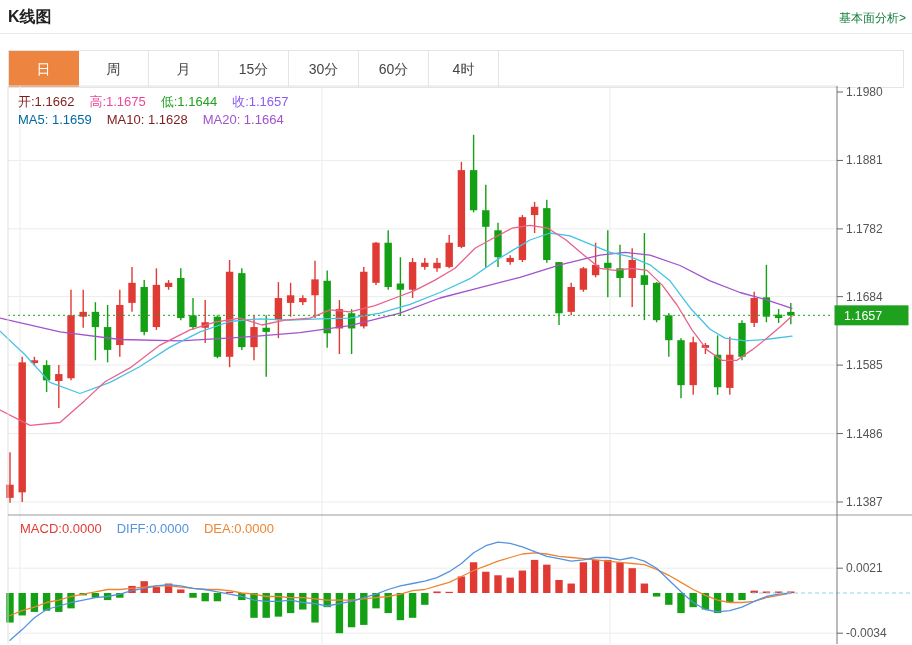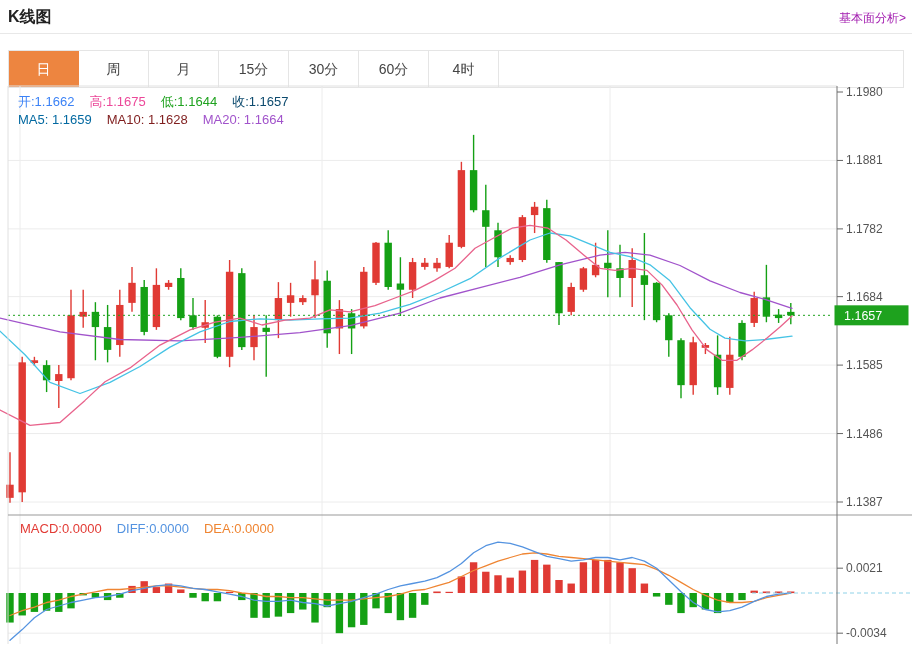--- a/index.html
+++ b/index.html
@@ -1,19 +1,19 @@
 <!DOCTYPE html>
 <html><head>
 <meta charset="utf-8">
 <style>
   html,body{margin:0;padding:0;background:#fff;}
   body{width:912px;height:645px;overflow:hidden;font-family:"Liberation Sans",sans-serif;position:relative;}
   #app{position:relative;width:912px;height:576px;background:#fff;}
   .hdr-title{position:absolute;left:8px;top:7px;font-size:16px;font-weight:bold;color:#222;}
-  .hdr-link{position:absolute;right:6px;top:10px;font-size:12px;color:#a21caf;cursor:pointer;text-decoration:none;text-align:center;}
+  .hdr-link{position:absolute;right:6px;top:10px;font-size:12px;color:#15803d;cursor:pointer;text-decoration:none;text-align:center;}
   .hdr-divider{position:absolute;left:0;top:33px;width:912px;height:1px;background:#e8e8e8;}
   #tabbar{position:absolute;left:8px;top:50px;width:896px;height:38px;border:1px solid #e5e5e5;box-sizing:border-box;display:flex;background:#fff;}
   .tab{width:70px;height:36px;line-height:36px;text-align:center;font-size:14px;color:#444;border-right:1px solid #e5e5e5;cursor:pointer;box-sizing:border-box;flex:0 0 70px;}
   .tab.active{background:#ed8540;color:#fff;border-right:1px solid #ed8540;}
   #chart-svg{position:absolute;left:0;top:0;}
   .legend-row{position:absolute;font-size:13px;white-space:nowrap;}
   .legend-item{margin-right:15px;}
   #ohlc-legend{left:18px;top:93px;}
   #ma-legend{left:18px;top:112px;}
   #macd-legend{left:20px;top:521px;}
@@ -266,16 +266,16 @@
       <text x="846" y="437.55143338954446" font-size="12" font-family="&quot;Liberation Sans&quot;,sans-serif" fill="#555555">1.1486</text>
       <line x1="837" y1="502" x2="843" y2="502" stroke="#666" stroke-width="1"></line>
       <text x="846" y="506" font-size="12" font-family="&quot;Liberation Sans&quot;,sans-serif" fill="#555555">1.1387</text>
       <line x1="837" y1="568.1822" x2="843" y2="568.1822" stroke="#666" stroke-width="1"></line>
       <text x="846" y="572.1822" font-size="12" font-family="&quot;Liberation Sans&quot;,sans-serif" fill="#555555">0.0021</text>
       <line x1="837" y1="633.1812" x2="843" y2="633.1812" stroke="#666" stroke-width="1"></line>
       <text x="846" y="637.1812" font-size="12" font-family="&quot;Liberation Sans&quot;,sans-serif" fill="#555555">-0.0034</text>
       <rect x="834.5" y="305.3220910623949" width="74" height="20" fill="#1ea21e"></rect>
       <text x="844" y="319.8220910623949" font-size="12.5" font-family="&quot;Liberation Sans&quot;,sans-serif" fill="#fff">1.1657</text>
     </svg>
-  <div id="ohlc-legend" class="legend-row"><span class="legend-item" style="color: #3b82f6;">开:1.1662</span><span class="legend-item" style="color: #ec4899;">高:1.1675</span><span class="legend-item" style="color: rgb(30, 162, 30);">低:1.1644</span><span class="legend-item" style="color: #0c4a6e;">收:1.1657</span></div>
+  <div id="ohlc-legend" class="legend-row"><span class="legend-item" style="color: #7f1d1d;">开:1.1662</span><span class="legend-item" style="color: #ec4899;">高:1.1675</span><span class="legend-item" style="color: rgb(30, 162, 30);">低:1.1644</span><span class="legend-item" style="color: #8b5cf6;">收:1.1657</span></div>
   <div id="ma-legend" class="legend-row"><span class="legend-item" style="color: #0369a1;">MA5: 1.1659</span><span class="legend-item" style="color: #7f1d1d;">MA10: 1.1628</span><span class="legend-item" style="color: rgb(161, 83, 203);">MA20: 1.1664</span></div>
   <div id="macd-legend" class="legend-row"><span class="legend-item" style="color: rgb(226, 59, 53);">MACD:0.0000</span><span class="legend-item" style="color: rgb(84, 147, 224);">DIFF:0.0000</span><span class="legend-item" style="color: rgb(239, 133, 50);">DEA:0.0000</span></div>
 </div>
 
 </body></html>

